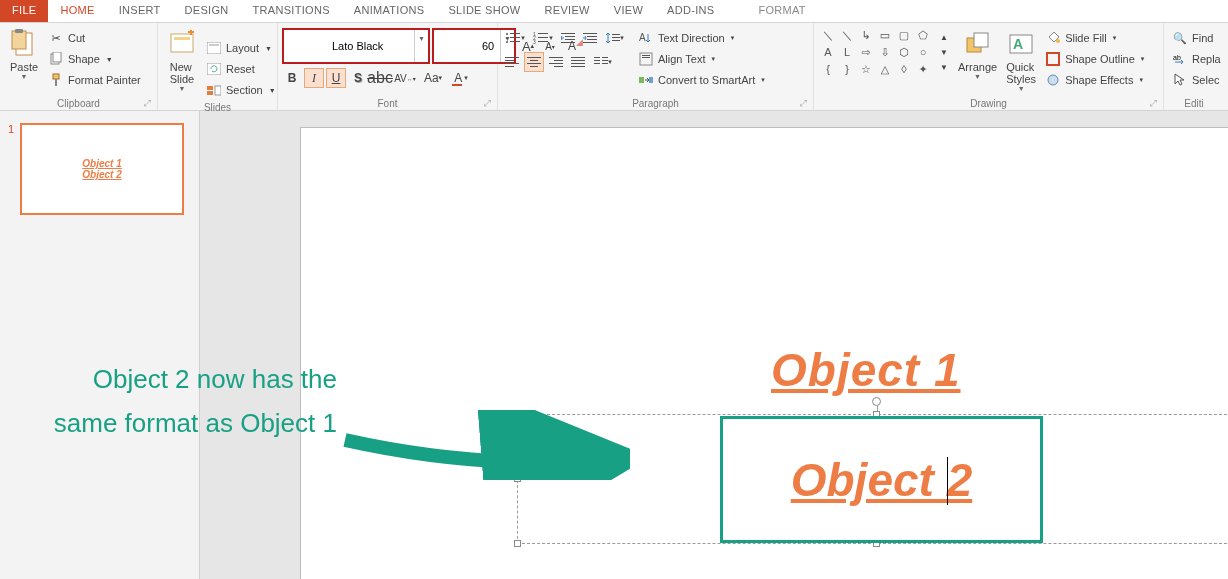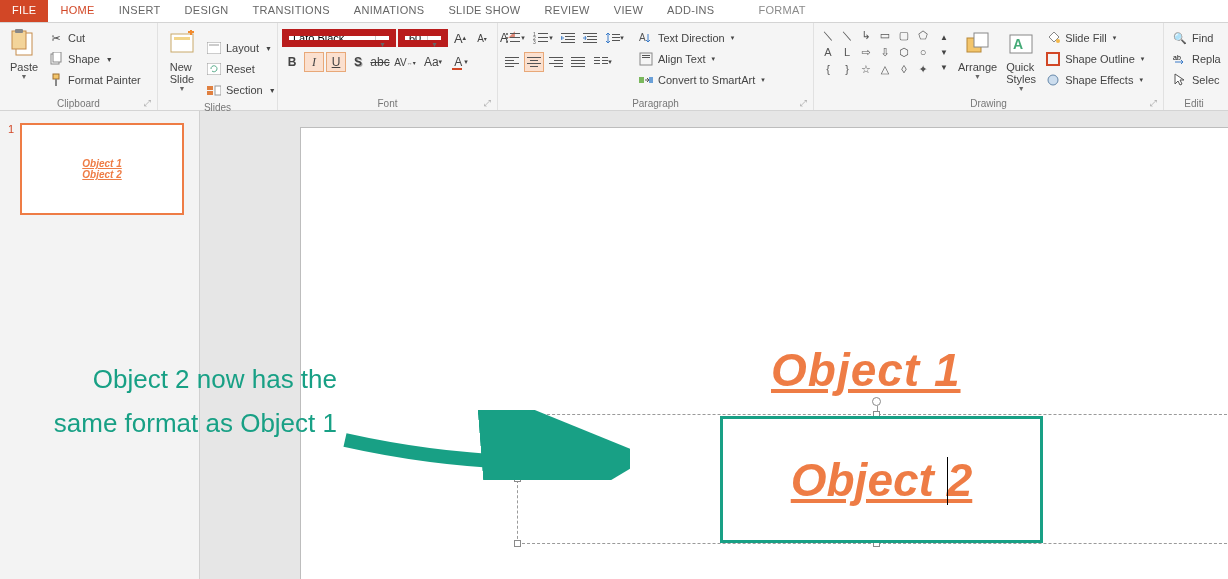--- a/index.html
+++ b/index.html
@@ -22,21 +22,21 @@
 .vbtn { display: flex; flex-direction: column; align-items: center; justify-content: flex-start; padding: 2px 4px; min-width: 40px; cursor: pointer; }
 .vbtn .ico { width: 32px; height: 32px; display: flex; align-items: center; justify-content: center; }
 .vbtn .lab { font-size: 11px; margin-top: 1px; text-align: left; line-height: 12px; }
 .vbtn .drop { font-size: 7px; color: #666; }
 
 .col { display: flex; flex-direction: column; gap: 1px; }
 .row { display: flex; align-items: center; gap: 2px; }
 .smallbtn { display: flex; align-items: center; gap: 4px; padding: 2px 4px; cursor: pointer; font-size: 11px; }
 .ico16 { width: 16px; height: 16px; display: inline-flex; align-items: center; justify-content: center; }
 
-.font-combo { display: flex; border: 7px solid #b91c1c; background: #fff; height: 18px; font-size: 11px; }
+.font-combo { display: flex; border: 2px solid #b91c1c; background: #fff; height: 36px; font-size: 11px; padding-left: 44px; }
 .font-combo input { border: none; outline: none; padding: 0 4px; font-size: 11px; }
 .font-combo .dd { width: 14px; text-align: center; border-left: 1px solid #ccc; font-size: 8px; color: #666; cursor: pointer; line-height: 18px; }
 
 .sq { width: 20px; height: 20px; display: inline-flex; align-items: center; justify-content: center; border: 1px solid transparent; cursor: pointer; font-size: 12px; }
 .sq.active { background: #fbe0cf; border-color: #e8a878; }
 .sqw { width: 26px; }
 
 .shape-grid { display: grid; grid-template-columns: repeat(6, 18px); grid-auto-rows: 16px; gap: 1px; padding: 1px; }
 .shape-cell { border: 1px solid transparent; display: flex; align-items: center; justify-content: center; font-size: 11px; color: #555; cursor: pointer; }
 
@@ -197,21 +197,21 @@
         <div class="sq" style="font-size:10px">A<sup style="font-size:6px">▾</sup></div>
         <div class="sq">
               <span style="position:relative">A<span style="position:absolute;left:8px;top:-2px;color:#d87;font-size:9px">◢</span></span>
             </div>
       </div>
       <div class="row">
         <div class="sq" style="font-weight:bold">B</div>
         <div class="sq active" style="font-style:italic;font-family:serif">I</div>
         <div class="sq active" style="text-decoration:underline">U</div>
         <div class="sq" style="text-shadow:1px 1px #aaa;font-weight:bold">S</div>
-        <div class="sq" style="text-decoration:line-through;font-size:12px">abc</div>
+        <div class="sq" style="text-decoration:line-through;font-size:16px">abc</div>
         <div class="sq sqw">
               <span style="font-size:10px">AV</span>
               <span style="font-size:6px">↔▾</span>
             </div>
         <div class="sq sqw">
               <span>Aa</span>
               <span style="font-size:7px">▾</span>
             </div>
         <div class="sq sqw afont">A<span class="colorbar"></span><span style="font-size:7px;margin-left:2px">▾</span></div>
       </div>

